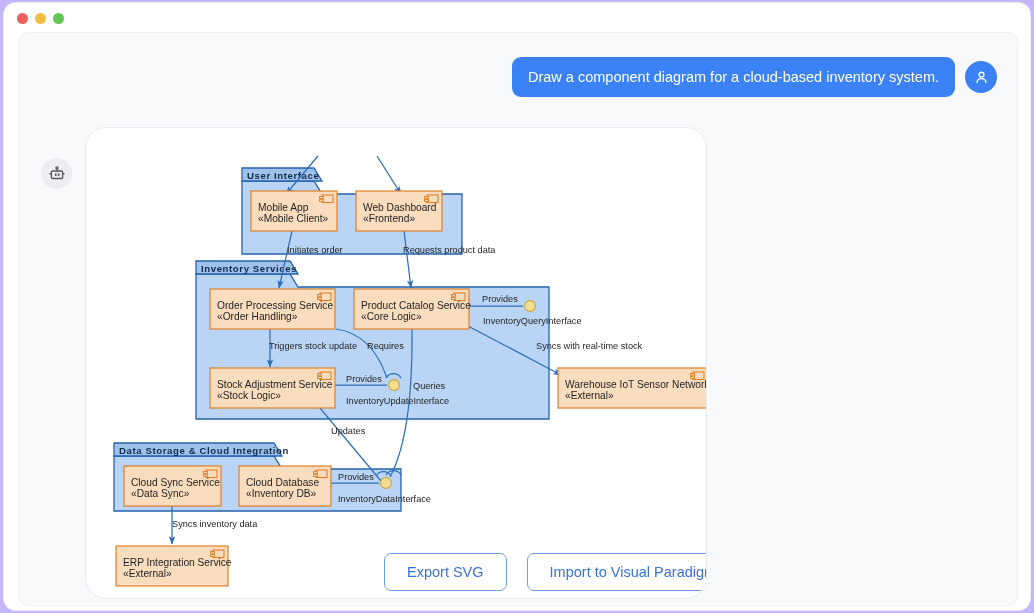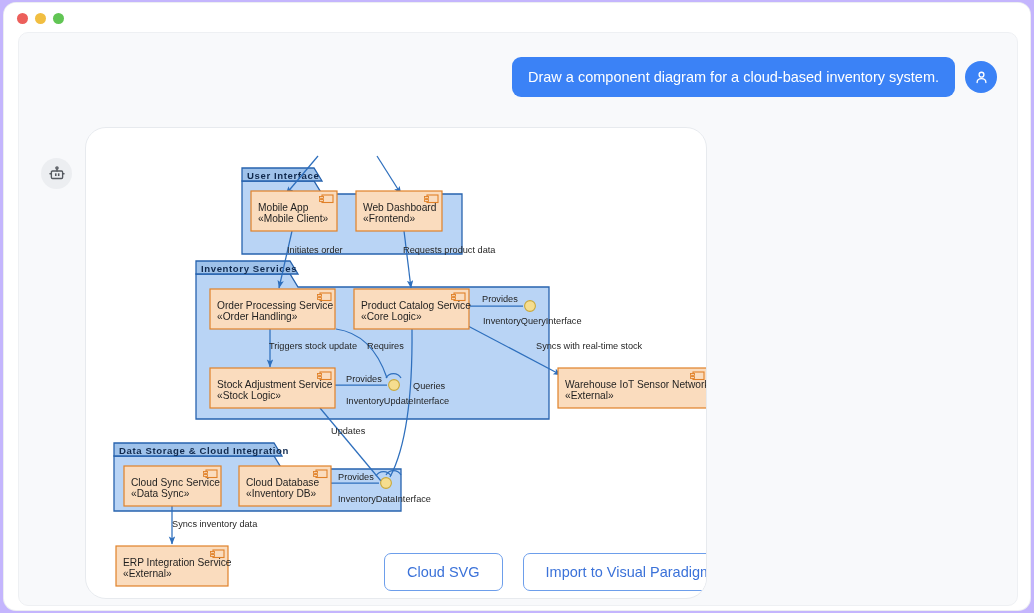--- a/index.html
+++ b/index.html
@@ -324,20 +324,20 @@
               <rect x="193" y="516" width="11" height="7.5" fill="#fadcbe" stroke="#e08128" stroke-width="1.1"></rect>
               <rect x="190.5" y="517.5" width="4" height="1.8" fill="#fadcbe" stroke="#e08128" stroke-width=".9"></rect>
               <rect x="190.5" y="520.6" width="4" height="1.8" fill="#fadcbe" stroke="#e08128" stroke-width=".9"></rect>
             </g>
             <text class="cmp-name" x="103" y="532">ERP Integration Service</text>
             <text class="cmp-stereo" x="103" y="543">«External»</text>
           </g>
         </svg>
 
         <div class="actions">
-          <button class="btn">Cloud SVG</button>
+          <button class="btn">Export SVG</button>
           <button class="btn">Import to Visual Paradigm</button>
         </div>
       </div>
 
     </div>
   </div>
 </div>
 
 </body></html>

